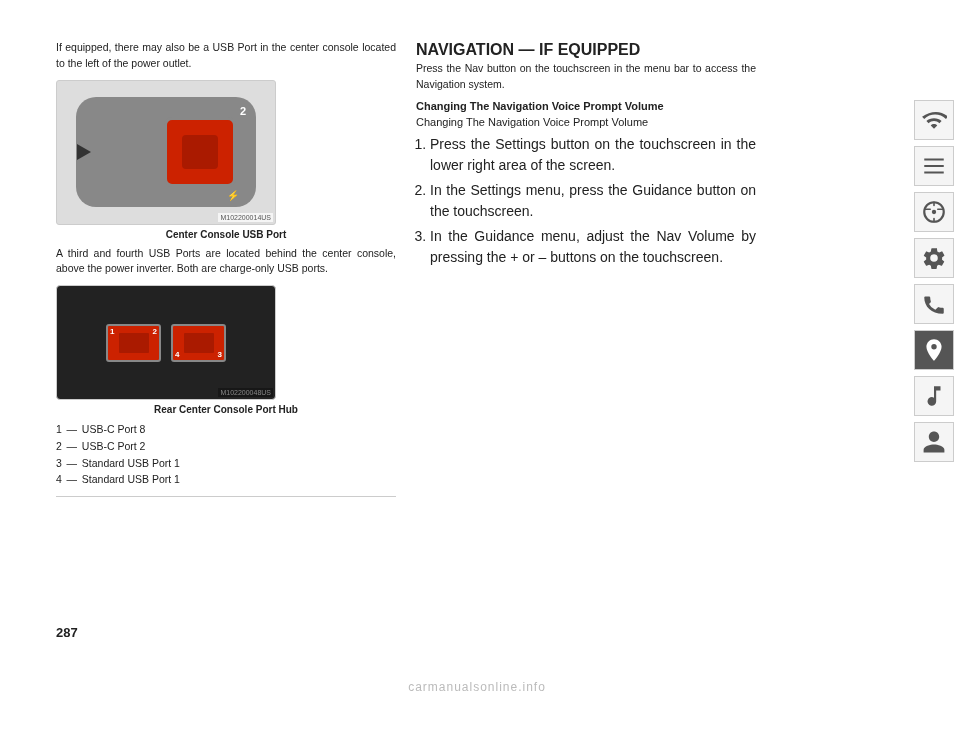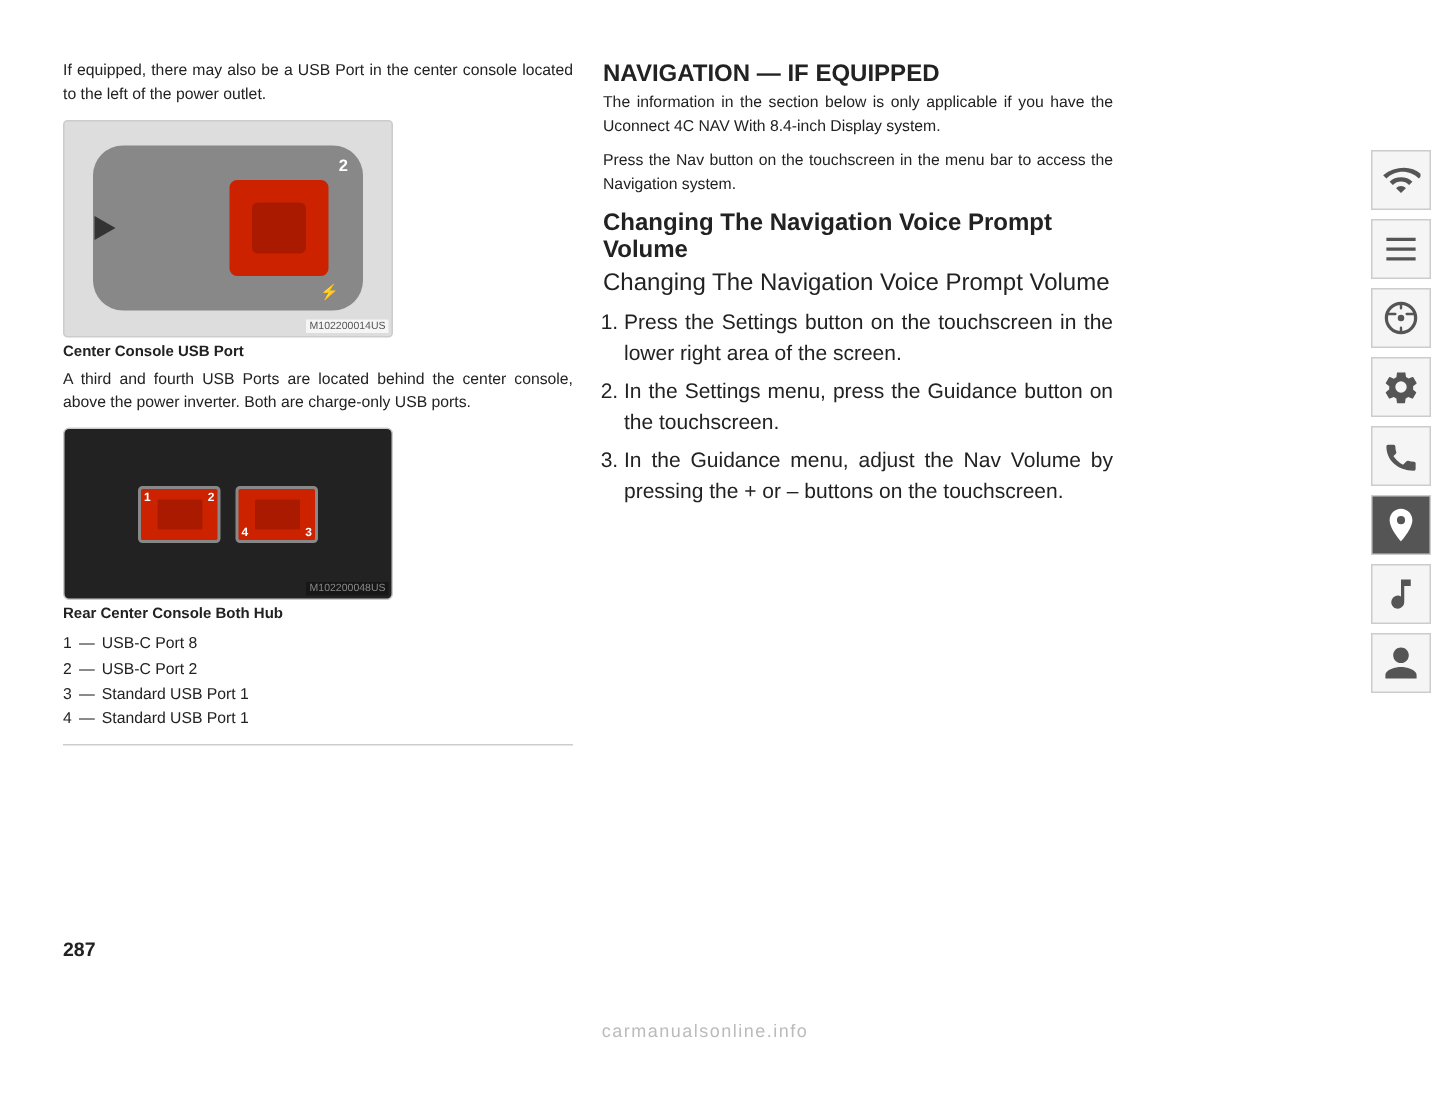--- a/index.html
+++ b/index.html
@@ -11,21 +11,21 @@
       font-size: 11px;
       color: #222;
       overflow: hidden;
       position: relative;
     }
 
     .page-container {
       display: flex;
       width: 960px;
       height: 742px;
-      padding: 40px 0 40px 2px;
+      padding: 40px 0 40px 16px;
     }
 
     
     .right-icons {
       width: 52px;
       display: flex;
       flex-direction: column;
       align-items: center;
       justify-content: flex-start;
       padding-top: 60px;
@@ -91,35 +91,35 @@
     
     p {
       font-size: 10.5px;
       line-height: 1.5;
       margin-bottom: 8px;
       text-align: justify;
     }
 
     .caption {
       font-size: 10px;
-      text-align: left;
+      text-align: center;
       font-weight: bold;
       margin-bottom: 6px;
     }
 
     .section-title {
       font-size: 15px;
       font-weight: bold;
       margin-bottom: 8px;
       line-height: 1.3;
       text-transform: uppercase;
     }
 
     .subsection-title {
-      font-size: 16px;
+      font-size: 11px;
       font-weight: bold;
       margin-bottom: 4px;
     }
 
     ol {
       margin-left: 14px;
       margin-bottom: 8px;
     }
     ol li {
       font-size: 14px;
@@ -338,21 +338,21 @@
             </div>
             <div class="hub-single-port" style="position:relative;">
               <span class="port-corner-num bl">4</span>
               <span class="port-corner-num br">3</span>
               <div class="port-inner"></div>
             </div>
           </div>
           <span style="position:absolute; bottom:2px; right:2px; font-size:7px; color:#888; background:rgba(0,0,0,0.3); padding:1px 2px;">M102200048US</span>
         </div>
 
-        <div class="caption">Rear Center Console Both Hub</div>
+        <div class="caption">Rear Center Console Port Hub</div>
 
         <div class="port-list">
           <div class="port-list-item">
             <span>1</span>
             <span class="port-dash">—</span>
             <span>USB-C Port 8</span>
           </div>
           <div class="port-list-item">
             <span>2</span>
             <span class="port-dash">—</span>
@@ -368,21 +368,20 @@
             <span class="port-dash">—</span>
             <span>Standard USB Port 1</span>
           </div>
         </div>
 
       </div>
 
       <div class="right-column">
         <div class="section-title" style="font-size:16px; font-weight:bold; margin-bottom:0;">NAVIGATION — IF EQUIPPED</div>
 
-        <p>The information in the section below is only applicable if you have the Uconnect 4C NAV With 8.4-inch Display system.</p>
 
         <p>Press the Nav button on the touchscreen in the menu bar to access the Navigation system.</p>
 
         <div class="subsection-title">Changing The Navigation Voice Prompt Volume</div>
 
         <div class="subsection-title" style="font-weight:normal; margin-bottom:6px;">Changing The Navigation Voice Prompt Volume</div>
 
         <ol>
           <li>Press the Settings button on the touchscreen in the lower right area of the screen.</li>
           <li>In the Settings menu, press the Guidance button on the touchscreen.</li>

